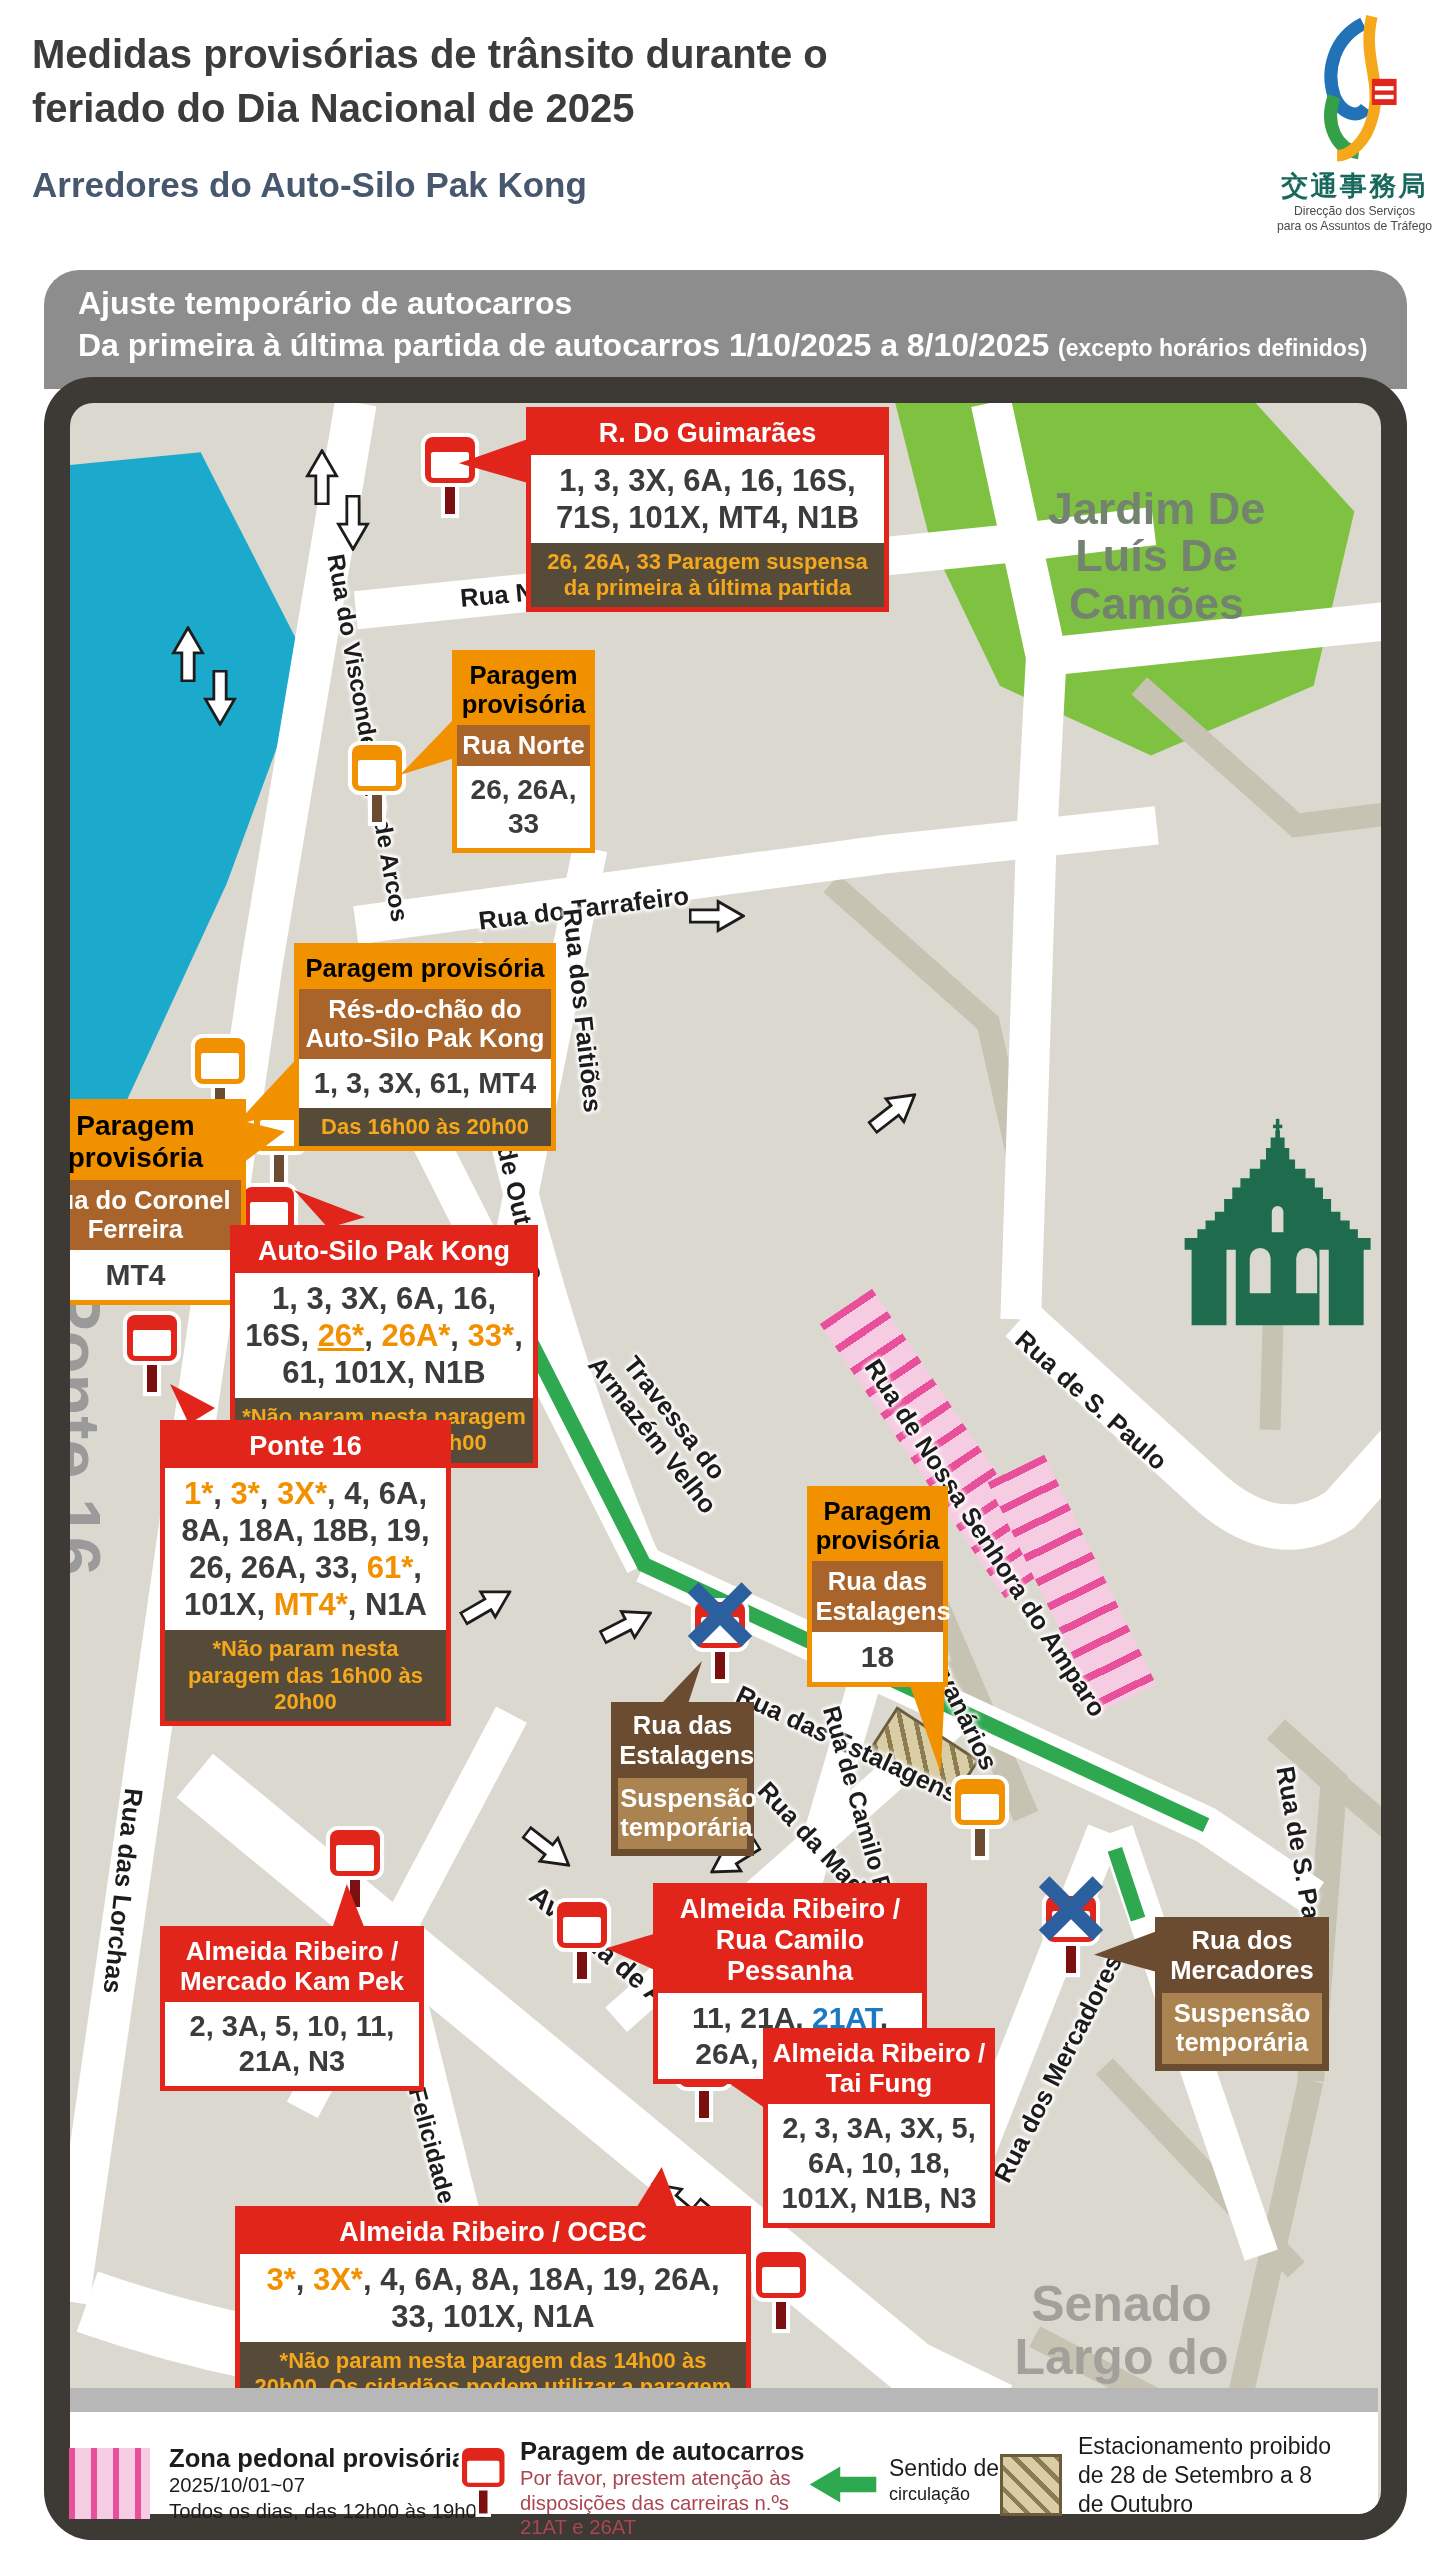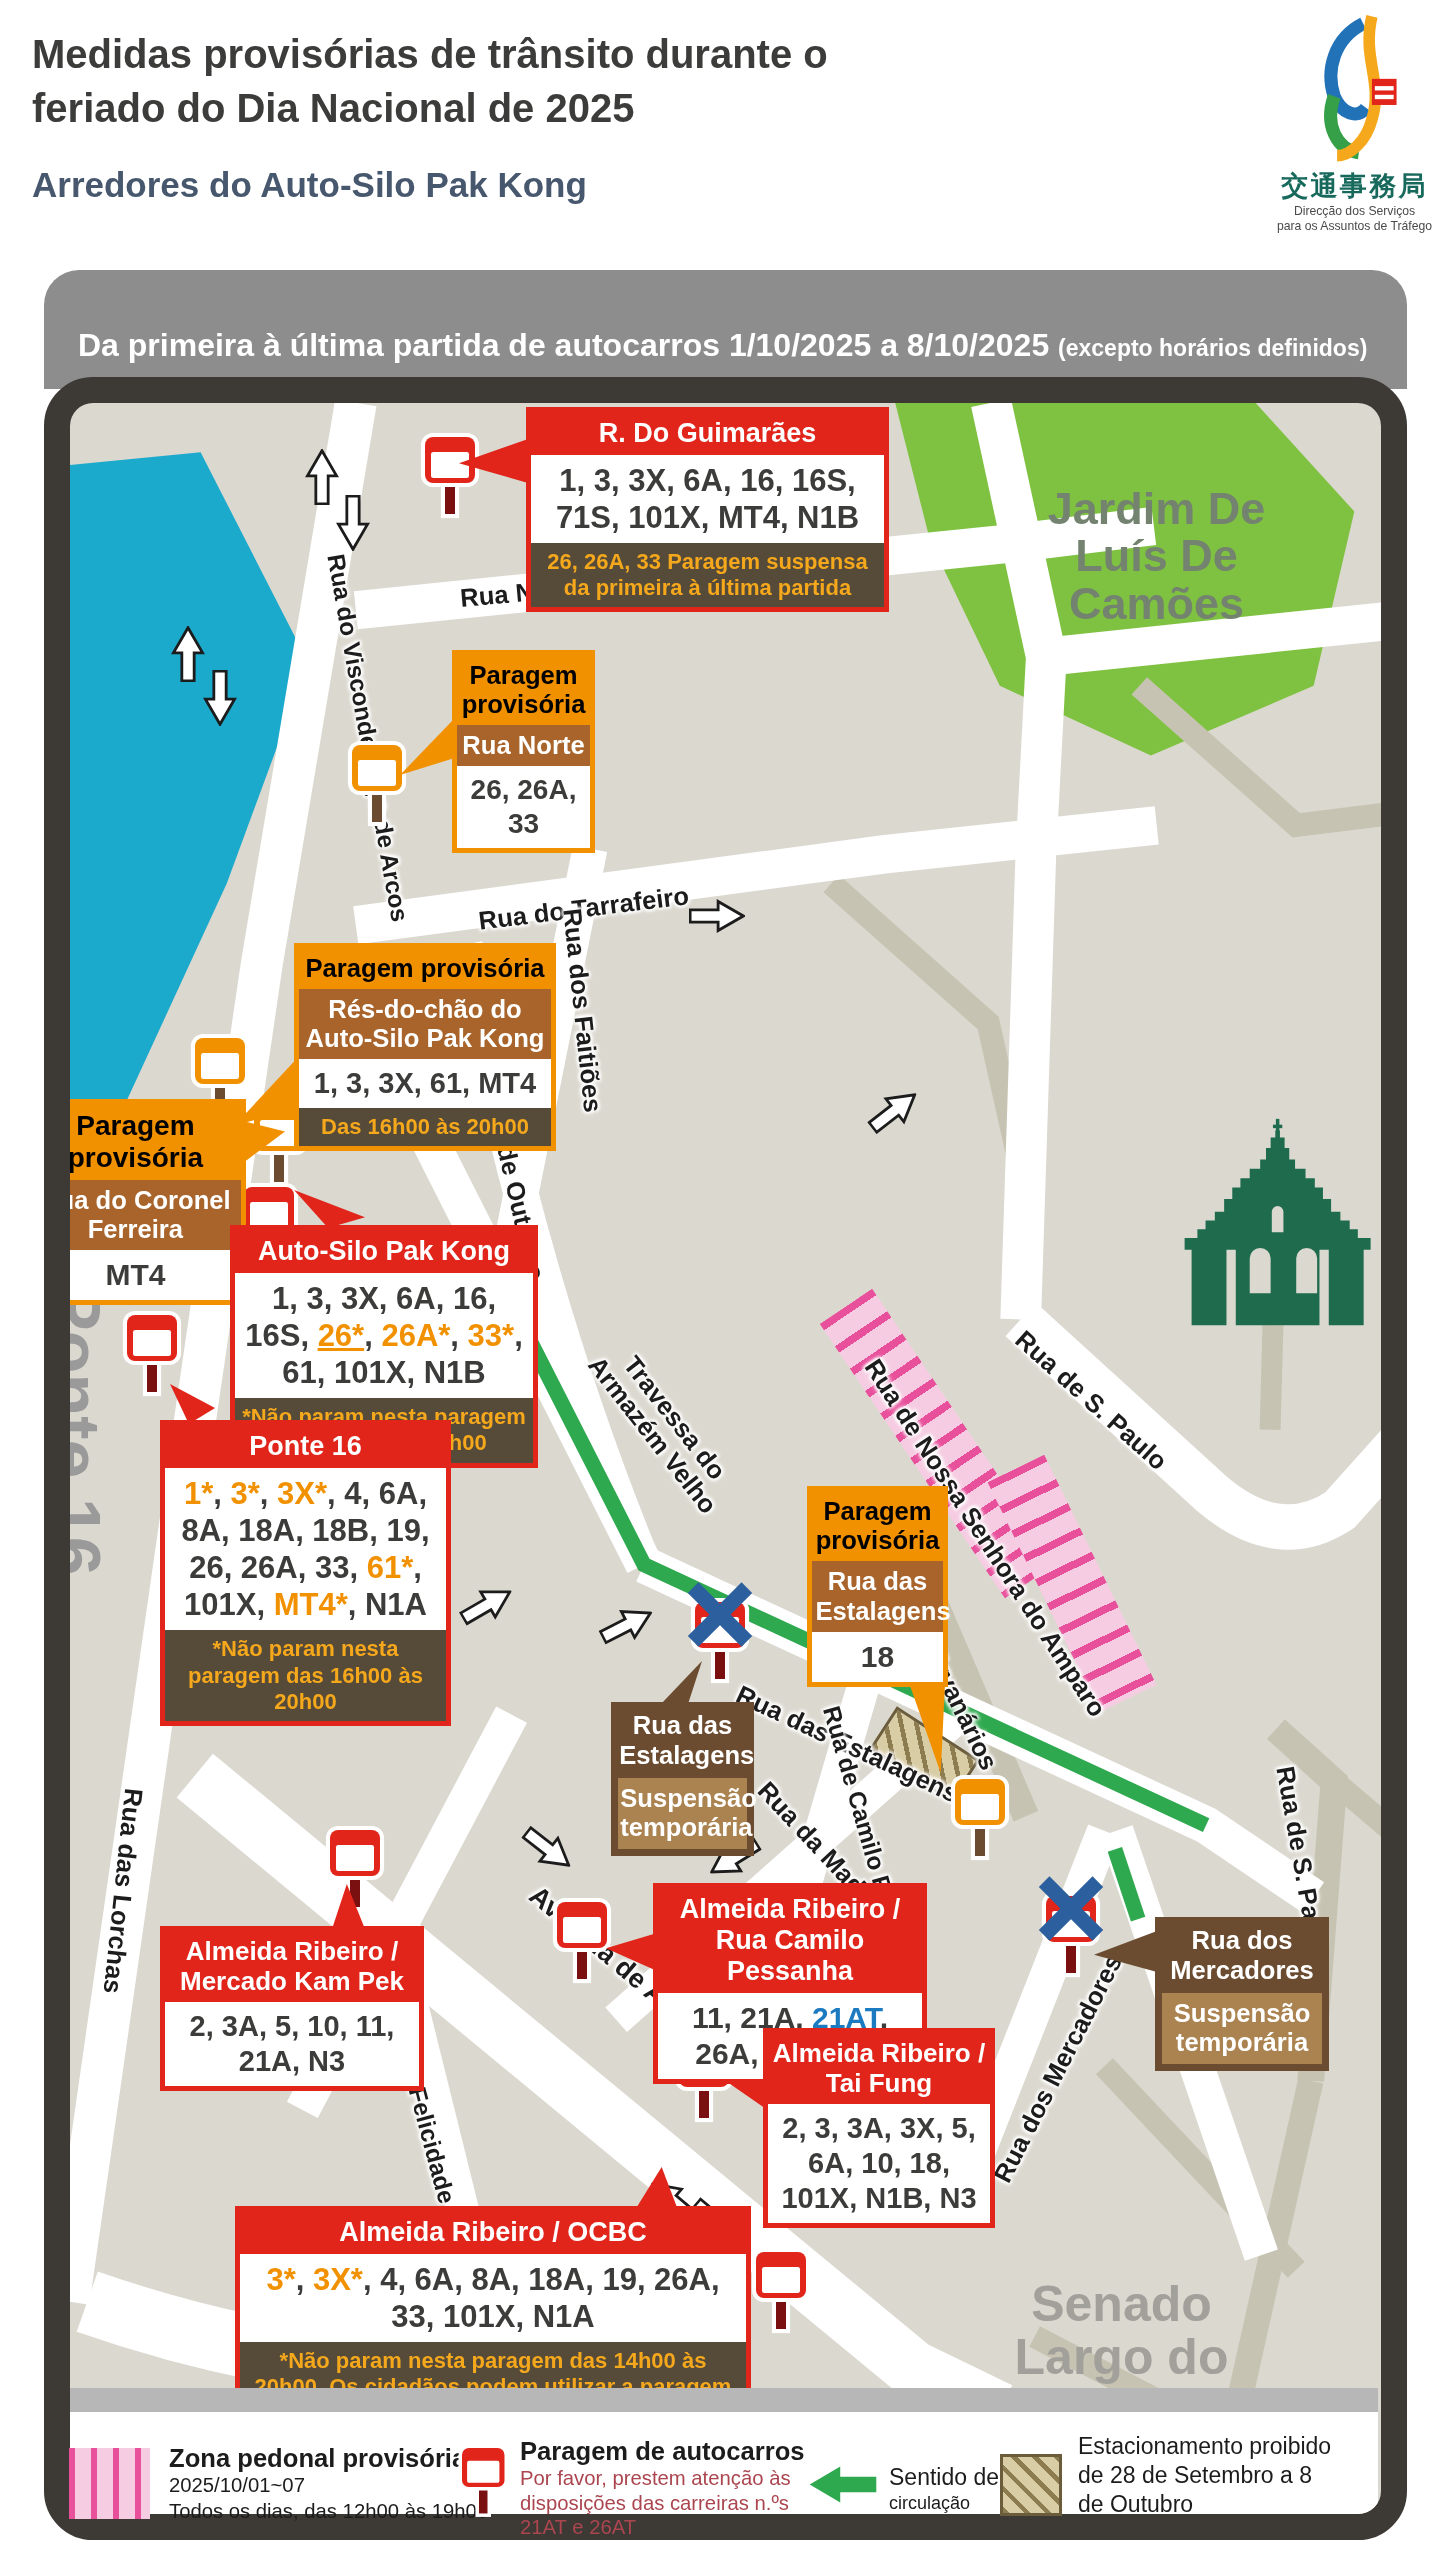--- a/index.html
+++ b/index.html
@@ -85,20 +85,21 @@
       <rect x="46" y="44" width="17" height="18" fill="#e1251b"></rect>
       <rect x="48" y="49" width="13" height="3" fill="#fff"></rect>
       <rect x="48" y="55" width="13" height="3" fill="#fff"></rect>
     </svg>
     <div id="logo-cn">交通事務局</div>
     <div class="logo-pt">Direcção dos Serviços</div>
     <div class="logo-pt">para os Assuntos de Tráfego</div>
   </div>
 
   <div id="banner">
+    <div class="b1">Ajuste temporário de autocarros</div>
     <div class="b2">
       <span>Da primeira à última partida de autocarros 1/10/2025 a 8/10/2025 </span><span class="small">(excepto horários definidos)</span>
     </div>
   </div>
 
   <div id="mapframe">
     <div id="mapc">
 
       <svg id="streets-svg" width="1448" height="2576" viewBox="0 0 2491 4432">
 
@@ -423,21 +424,21 @@
     <div class="leg-title">Paragem de autocarros</div>
     <div class="leg-red">Por favor, prestem atenção às</div>
     <div class="leg-red">disposições das carreiras n.ºs</div>
     <div class="leg-red">21AT e 26AT</div>
   </div>
 
   <svg style="position:absolute;left:808px;top:2463px;" width="70" height="43" viewBox="0 0 100 62">
     <path d="M98,20 H46 V5 L2,31 L46,57 V42 H98 Z" fill="#2fa94f"></path>
   </svg>
   <div class="legtext" style="left:889px;top:2454px;">
-    <div class="leg-sub" style="font-size:23px;margin-top:9px;">Sentido de</div>
+    <div class="leg-sub" style="font-size:23px;">Sentido de</div>
     <div class="leg-sub" style="font-size:18px;">circulação</div>
   </div>
 
   <div class="hatch" style="position:absolute;left:1000px;top:2454px;width:56px;height:56px;"></div>
   <div class="legtext" style="left:1078px;top:2432px;">
     <div class="leg-sub" style="font-size:23px;">Estacionamento proibido</div>
     <div class="leg-sub" style="font-size:23px;">de 28 de Setembro a 8</div>
     <div class="leg-sub" style="font-size:23px;">de Outubro</div>
   </div>
 

